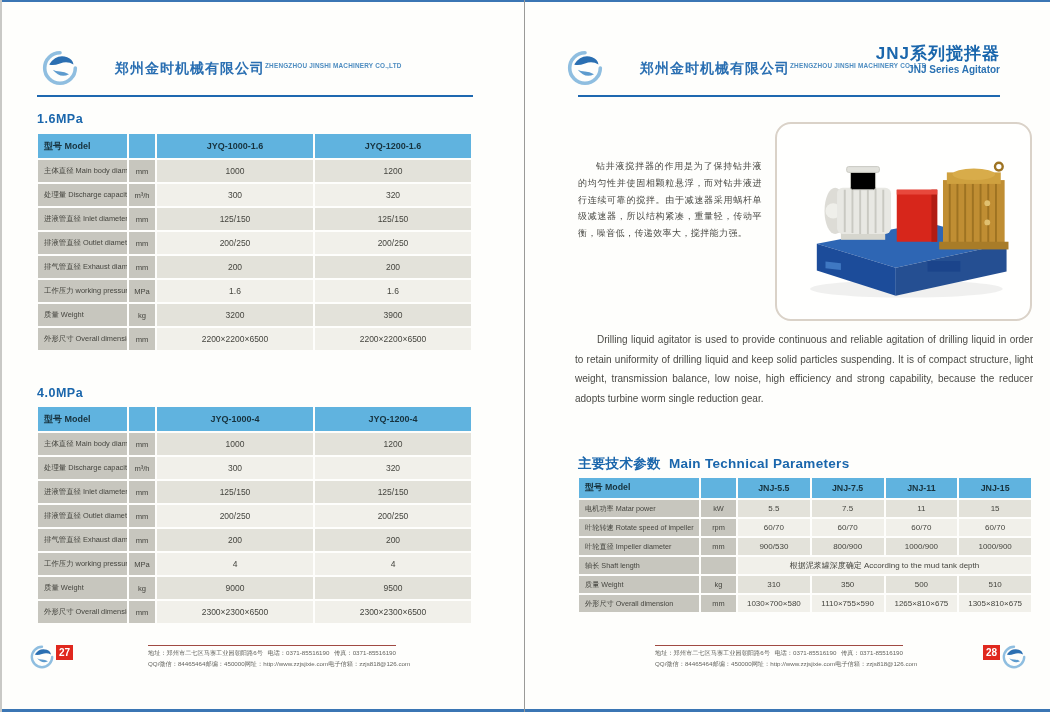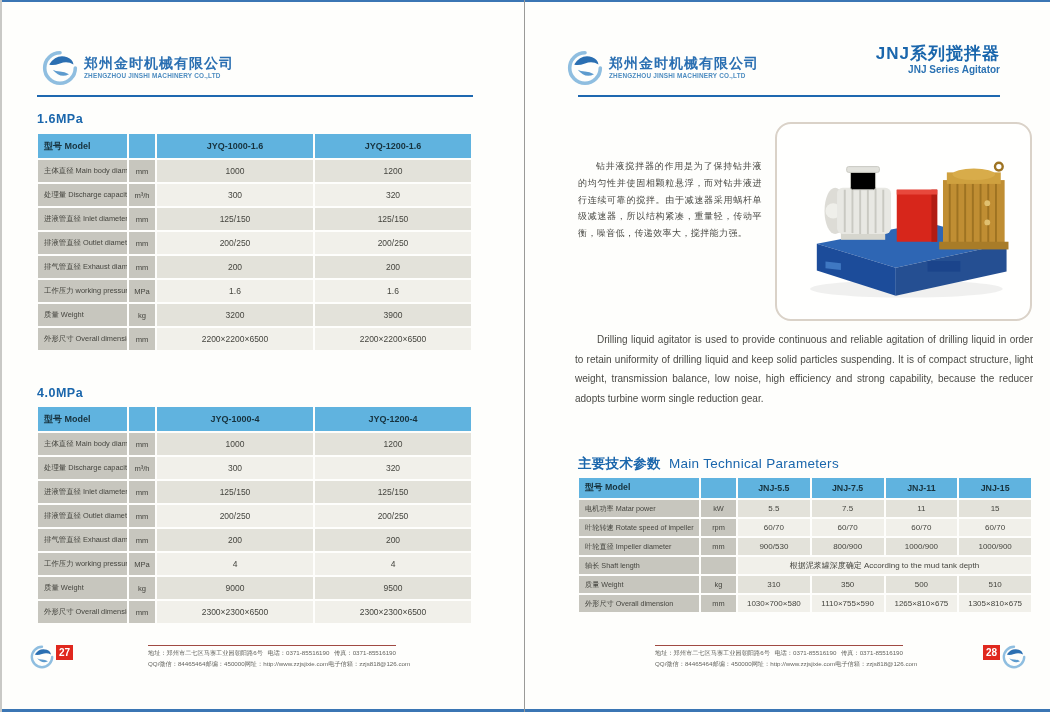--- a/index.html
+++ b/index.html
@@ -15,32 +15,32 @@
   .abs { position:absolute; }
 
   
   .edge-top    { left:0; top:0; width:1050px; height:2px; background:#3b76b4; }
   .edge-bottom { left:0; top:709px; width:1050px; height:3px; background:#3b76b4; }
   .edge-left   { left:0; top:0; width:2px; height:712px; background:#c9c9c6; }
   .page-divider{ left:524px; top:0; width:1px; height:712px; background:#9a9a98; }
 
   
   .logo-block { display:flex; align-items:center; gap:6px; }
-  .logo-texts { display:flex; flex-direction:column; line-height:1.05; }
+  .logo-texts { display:flex; flex-direction:row; line-height:1.05;margin-left:31px; }
   .logo-cn { font-size:14px; font-weight:bold; color:#2a6fb2; letter-spacing:1px; }
   .logo-en { font-size:6.4px; font-weight:bold; color:#4d8cc0; letter-spacing:.2px; margin-top:2px; }
   .title-block { text-align:right; line-height:1.15; }
   .title-cn { font-size:17px; font-weight:bold; color:#1a66ac; letter-spacing:1px; }
   .title-en { font-size:10px; font-weight:bold; color:#2b72b3; }
   .header-rule { height:2px; background:#1e68b0; }
 
   .section-label { font-size:12.5px; font-weight:bold; color:#1a66ac; letter-spacing:.5px; }
   .section-heading { font-size:13.5px; color:#1a66ac; letter-spacing:.3px; }
   .section-heading .cn { font-weight:bold; }
-  .section-heading .en { font-weight:normal; margin-left:4px; }
+  .section-heading .en { font-weight:bold; margin-left:4px; }
 
   
   table { border-collapse:separate; border-spacing:2px; table-layout:fixed; background:transparent; }
   th, td { overflow:hidden; white-space:nowrap; }
   thead th { background:#60b3df; color:#17323d; font-weight:bold; }
   td.c-label, td.c-unit { background:#c7c6be; }
   tbody tr:nth-child(odd)  td.c-val { background:#e3e2da; }
   tbody tr:nth-child(even) td.c-val { background:#f1f0ea; }
   td.c-val, th.c-val, td.c-unit, th.c-unit { text-align:center; }
   td.c-label, th.c-label { text-align:left; padding-left:6px; }

